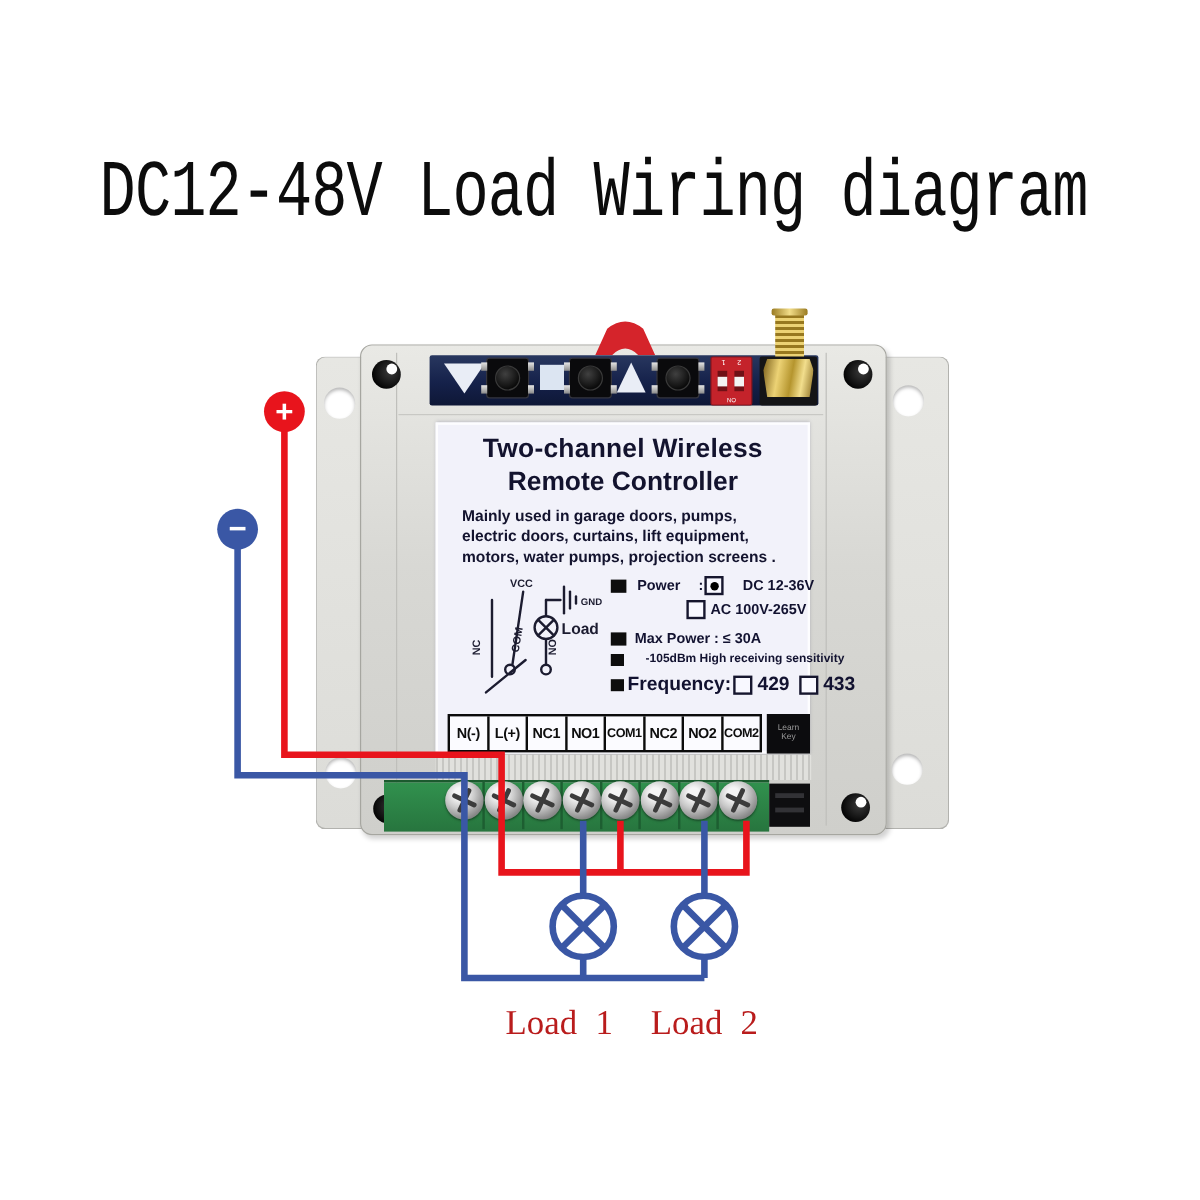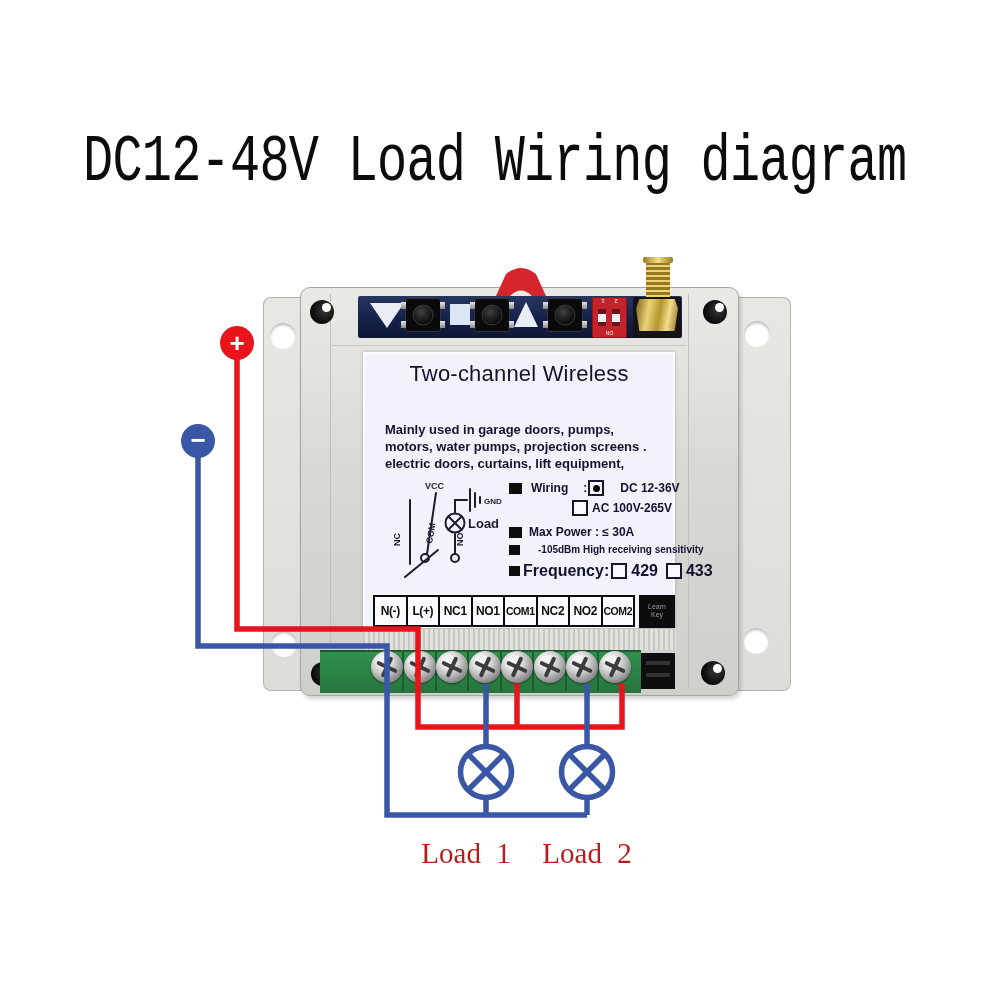--- a/index.html
+++ b/index.html
@@ -64,21 +64,21 @@
         border-radius:2px;}
   .ant-nut{position:absolute;left:636px;top:299px;width:42px;height:32px;
         background:linear-gradient(100deg,#7d611c,#ecd275 30%,#b5952e 55%,#f2de8d 75%,#8a6c20);
         clip-path:polygon(8% 0,92% 0,100% 30%,92% 100%,8% 100%,0 30%);}
 
   
   .sticker{position:absolute;left:363px;top:352px;width:312px;height:276px;box-sizing:border-box;
         background:#f2f2fa;border:2px solid #fdfdff;box-shadow:0 0 3px rgba(70,70,110,.35);
         color:#13132e;}
   .head1{position:absolute;top:7px;left:0;width:100%;text-align:center;font-size:22px;
-        font-weight:normal;letter-spacing:.2px;}
+        font-weight:bold;letter-spacing:.2px;}
   .head2{position:absolute;top:34px;left:0;width:100%;text-align:center;font-size:22px;
         font-weight:bold;}
   .desc{position:absolute;left:20px;top:67px;font-size:13px;line-height:17px;font-weight:bold;
         white-space:nowrap;}
   .schem{position:absolute;left:26px;top:122px;}
   .spec{position:absolute;display:flex;align-items:center;font-weight:bold;color:#121230;
         white-space:nowrap;}
   .sqb{display:inline-block;width:13px;height:11px;background:#0d0d0d;}
   .sqb.sm{width:11px;height:10px;}
   .chk{display:inline-block;width:12px;height:12px;border:2px solid #16162e;background:#f8f8ff;
@@ -178,24 +178,25 @@
       </span>
     <span class="dip-on">ON</span>
   </div>
   <div class="ant-thread"></div>
   <div class="ant-cap"></div>
   <div class="ant-base"></div>
   <div class="ant-nut"></div>
 
   <div class="sticker">
     <div class="head1">Two-channel Wireless</div>
+    <div class="head2">Remote Controller</div>
     <div class="desc">
       <div>Mainly used in garage doors, pumps,</div>
+      <div>electric doors, curtains, lift equipment,</div>
       <div>motors, water pumps, projection screens .</div>
-      <div>electric doors, curtains, lift equipment,</div>
     </div>
 
     <svg class="schem" width="118" height="108" viewBox="0 0 118 108">
       <g stroke="#1c1c30" stroke-width="2" fill="none" stroke-linecap="round">
         <line x1="19" y1="24" x2="19" y2="88"></line>
         <line x1="45" y1="17" x2="36" y2="78"></line>
         <line x1="14" y1="101" x2="47" y2="74"></line>
         <circle cx="34" cy="82" r="4"></circle>
         <circle cx="64" cy="82" r="4"></circle>
         <line x1="64" y1="77" x2="64" y2="58"></line>
@@ -213,21 +214,21 @@
         <text x="93" y="28" font-size="8">GND</text>
         <text x="77" y="52" font-size="13">Load</text>
         <text x="9" y="70" font-size="9" transform="rotate(-90 9 70)">NC</text>
         <text x="41" y="68" font-size="9" transform="rotate(-80 41 68)">COM</text>
         <text x="72" y="70" font-size="9" transform="rotate(-90 72 70)">NO</text>
       </g>
     </svg>
 
     <div class="spec" style="left:144px;top:126px;font-size:12px;">
       <span class="sqb"></span>
-      <span style="margin-left:9px;">Wiring</span>
+      <span style="margin-left:9px;">Power</span>
       <span style="margin-left:15px;">:</span>
       <span class="chk dot" style="margin-left:1px;"></span>
       <span style="margin-left:16px;">DC 12-36V</span>
     </div>
     <div class="spec" style="left:207px;top:146px;font-size:12px;">
       <span class="chk"></span>
       <span style="margin-left:4px;">AC 100V-265V</span>
     </div>
     <div class="spec" style="left:144px;top:171px;font-size:12px;">
       <span class="sqb"></span>

